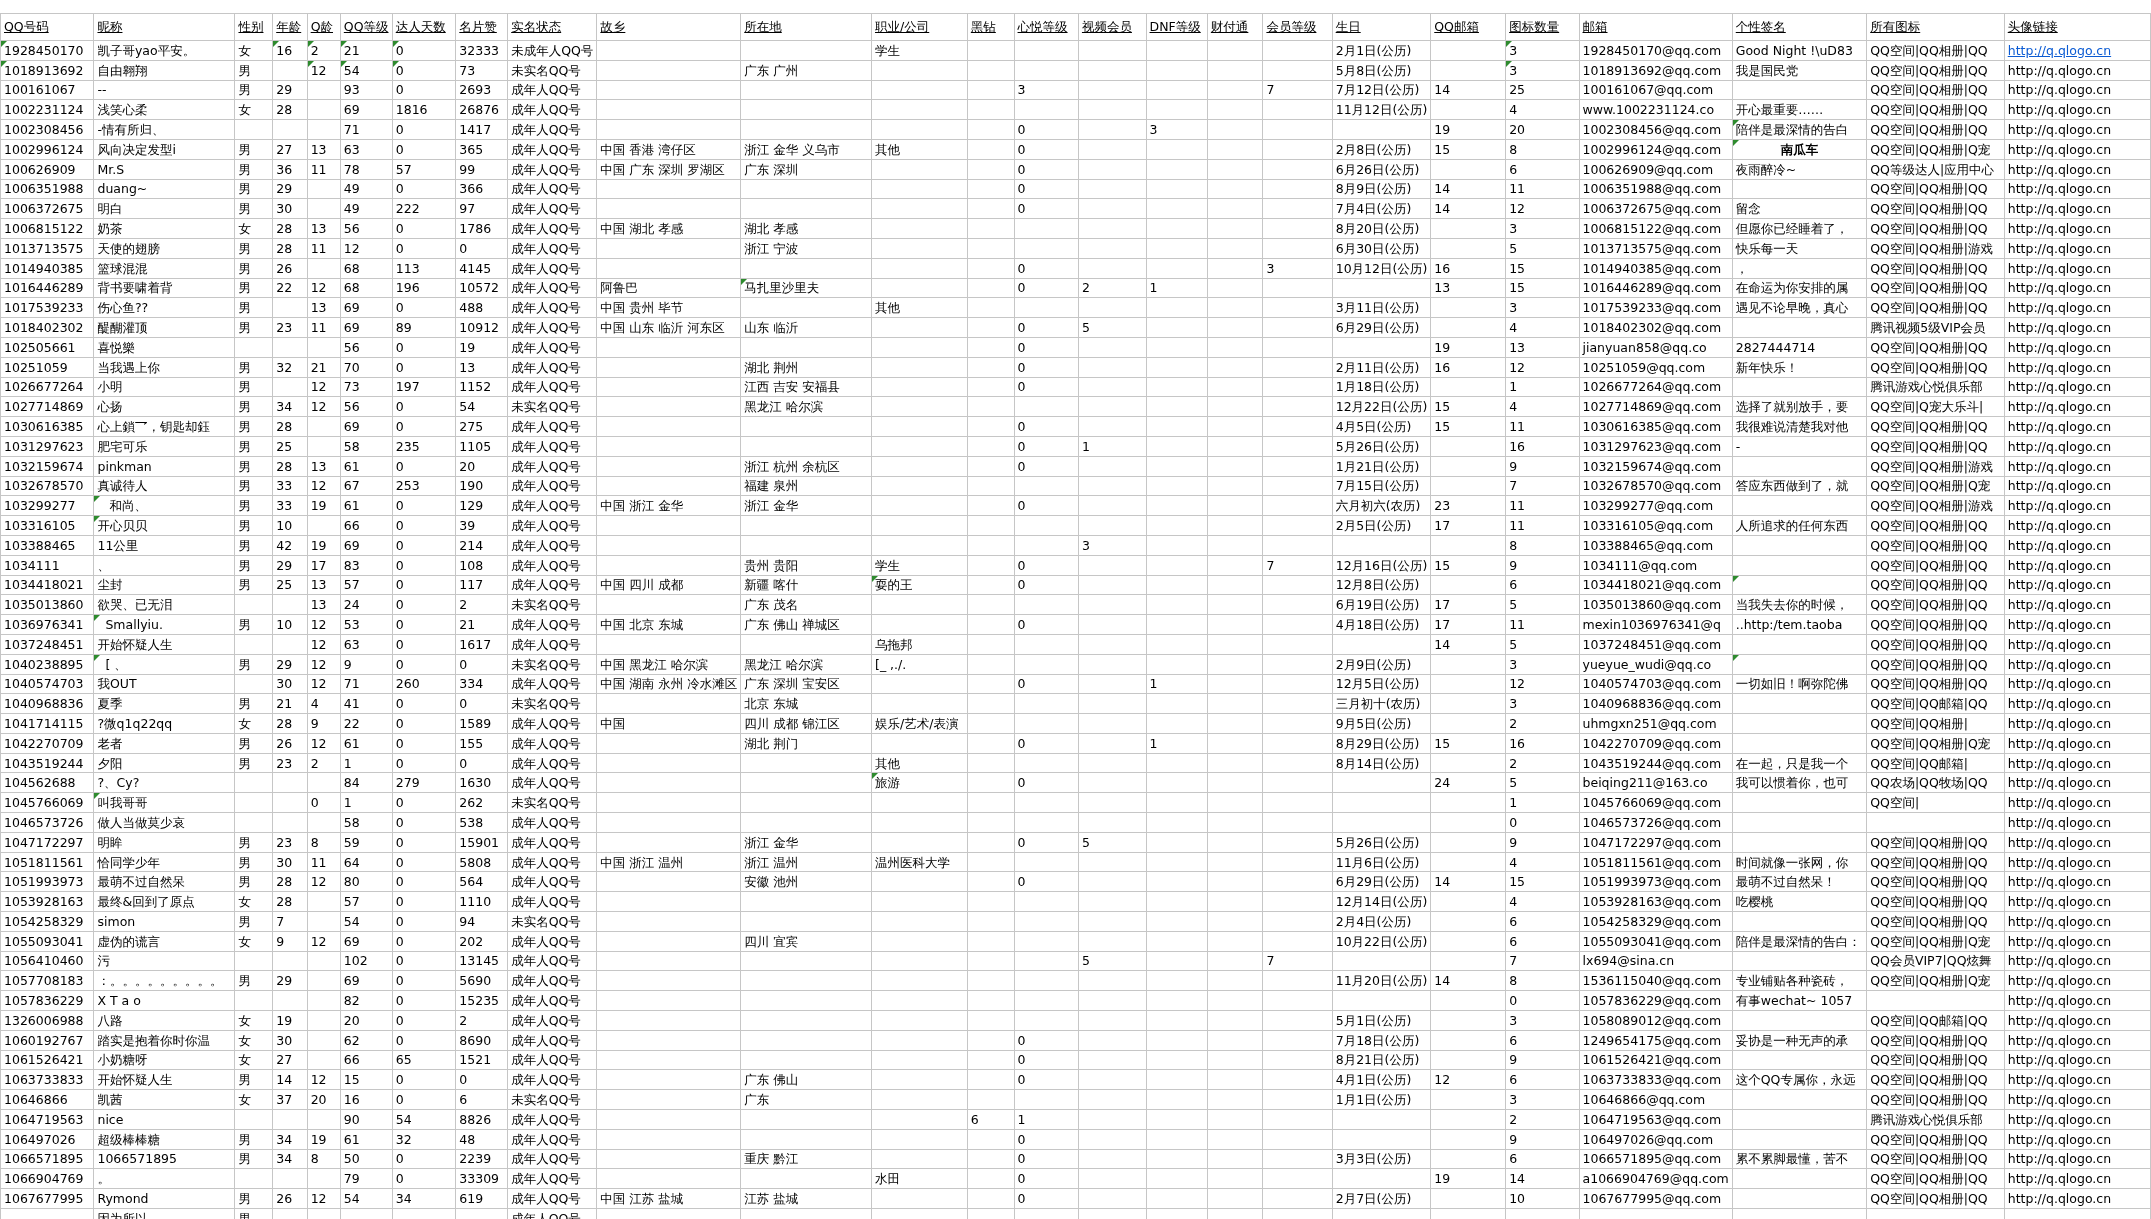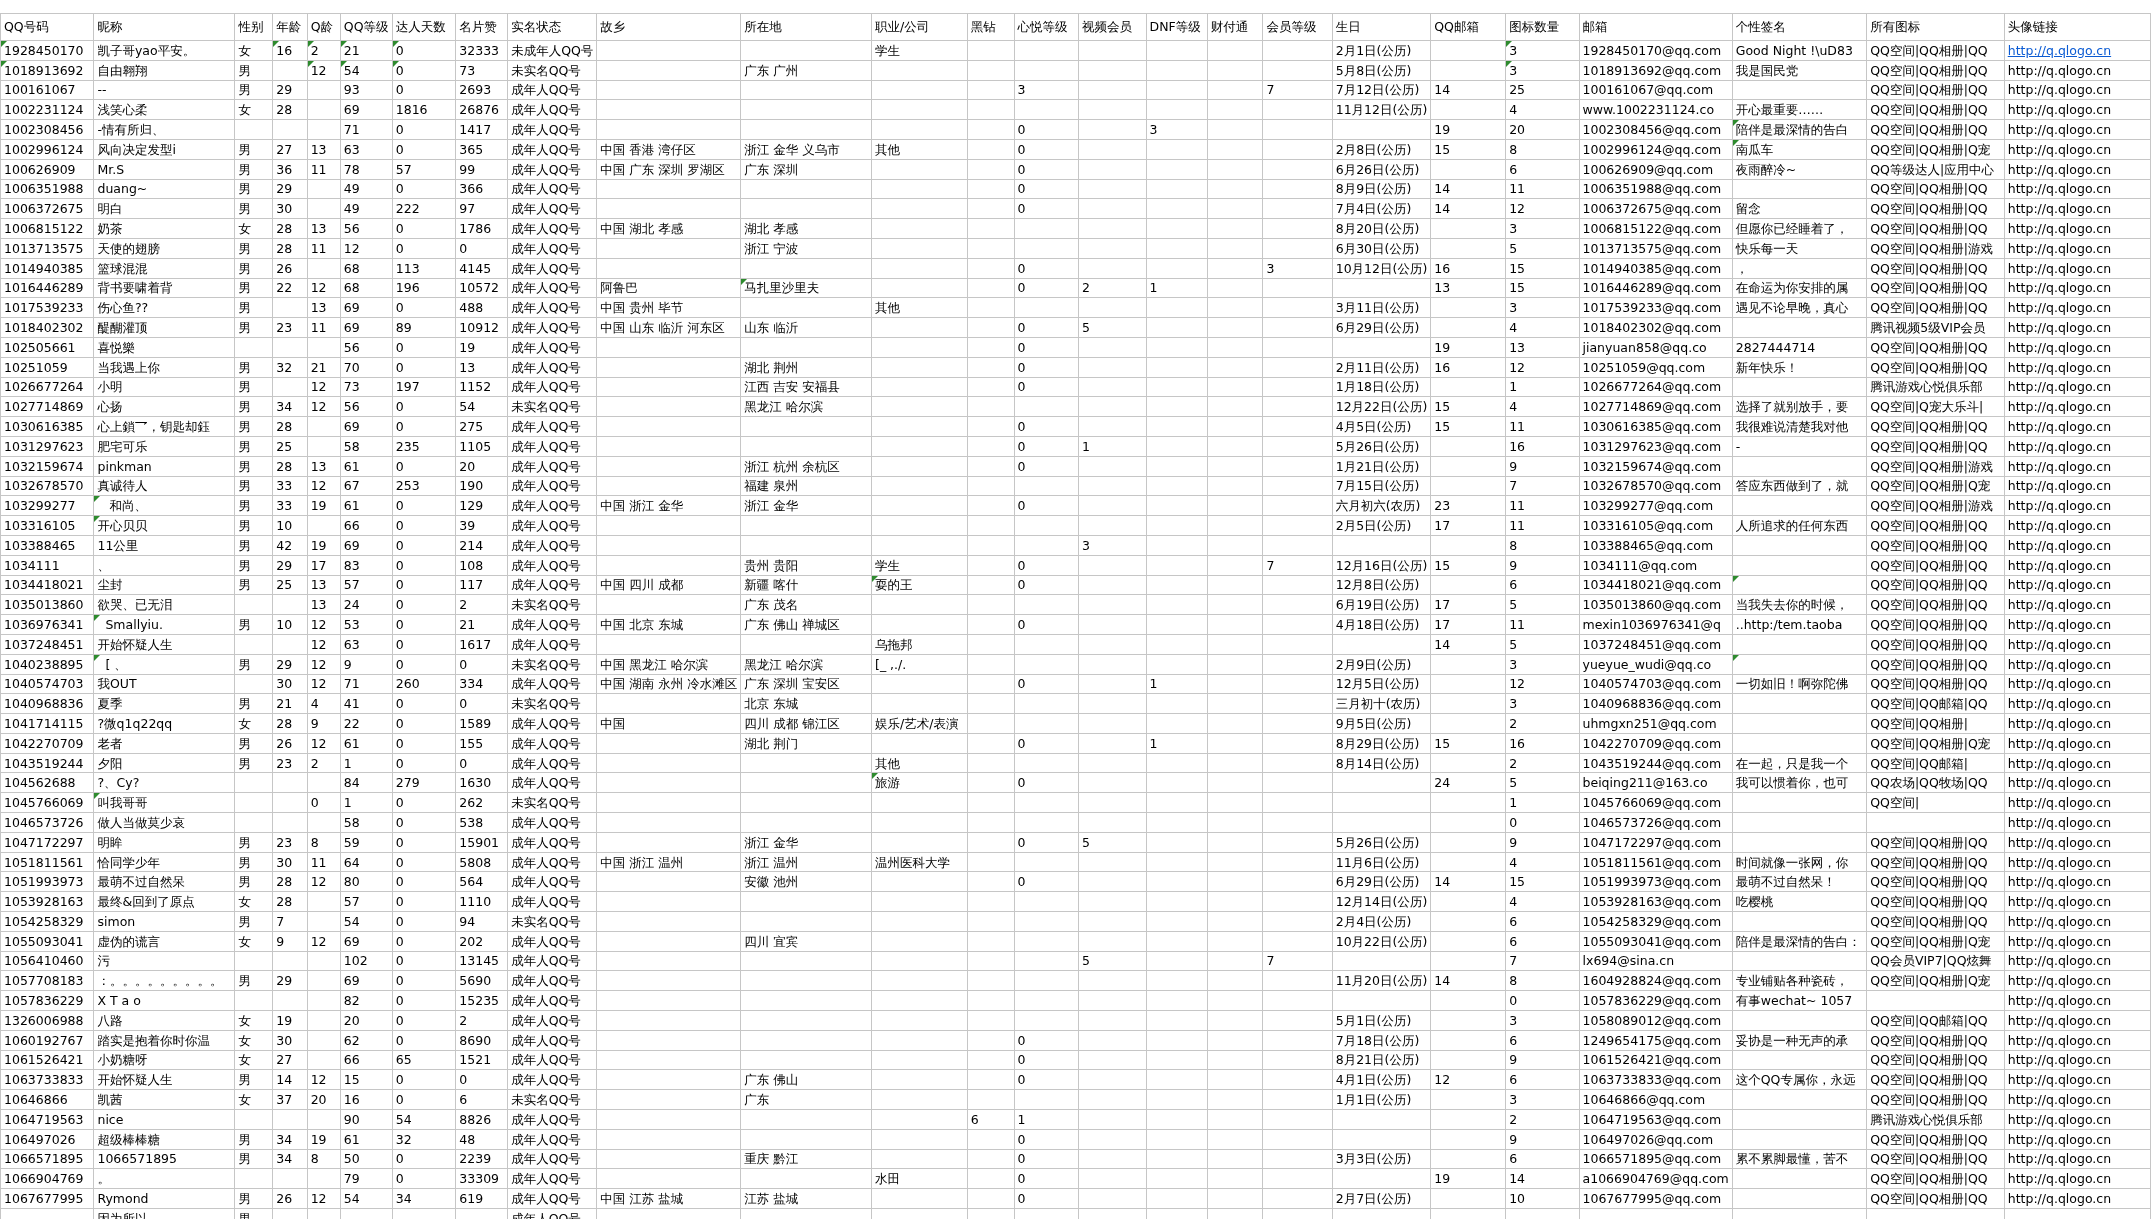--- a/index.html
+++ b/index.html
@@ -11,27 +11,27 @@
   table{border-collapse:collapse;table-layout:fixed;}
   th,td{
     border:1px solid #c6c6c6;
     padding:0 3px;
     font-size:12.5px;font-weight:normal;
     text-align:left;vertical-align:middle;
     white-space:pre;overflow:hidden;
     height:19.8px;line-height:1.05;
     position:relative;box-sizing:border-box;
   }
-  th{height:27px;}
+  th{height:27px;text-decoration:underline;}
   td.green::after{
     content:"";position:absolute;top:0;left:0;width:0;height:0;
     border-top:6px solid #2e8b2e;border-right:6px solid transparent;
   }
   td.link{color:#0b5bd3;text-decoration:underline;}
-  td.ra{text-align:left;}
+  td.ra{text-align:center;font-weight:bold;}
 </style>
 </head>
 <body>
 
 <div class="sheet">
   <table>
     <colgroup>
         <col style="width: 95px;">
         <col style="width: 143px;">
         <col style="width: 39px;">
@@ -1372,21 +1372,21 @@
           <td></td>
           <td></td>
           <td></td>
           <td></td>
           <td></td>
           <td></td>
           <td></td>
           <td>11月20日(公历)</td>
           <td>14</td>
           <td>8</td>
-          <td>1604928824@qq.com</td>
+          <td>1536115040@qq.com</td>
           <td>专业铺贴各种瓷砖，</td>
           <td>QQ空间|QQ相册|Q宠</td>
           <td>http://q.qlogo.cn</td>
         </tr>
         <tr>
           <td>1057836229</td>
           <td>X T a o</td>
           <td></td>
           <td></td>
           <td></td>

